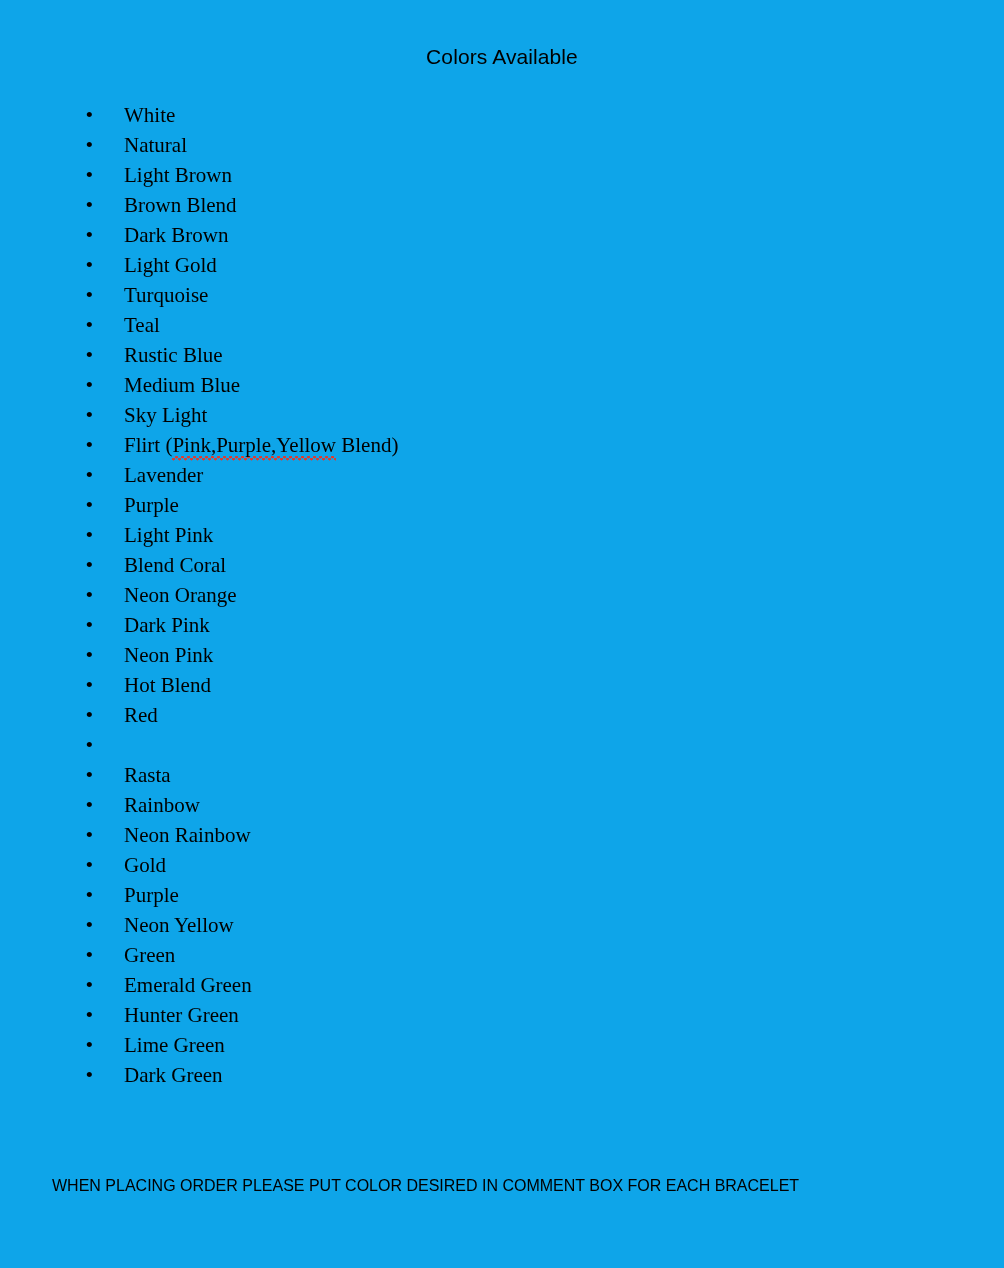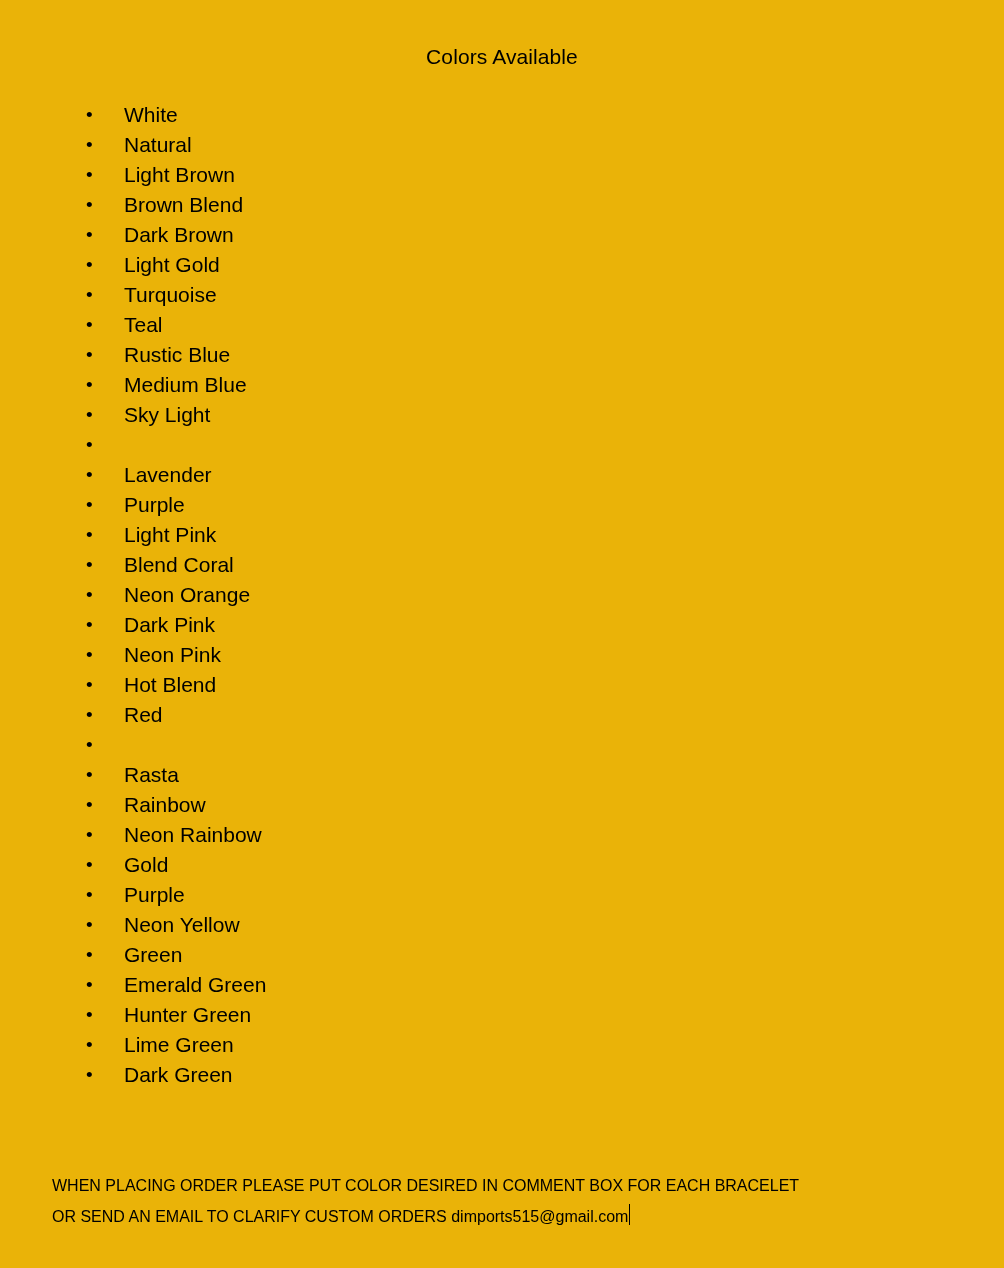--- a/index.html
+++ b/index.html
@@ -13,21 +13,21 @@
     font-family: "Liberation Sans", sans-serif;
     color: #000000;
     position: relative;
     overflow: hidden;
   }
   .page {
     width: 1004px;
     height: 1268px;
     position: relative;
     box-sizing: border-box;
-    background: #eab308;
+    background: #0ea5e9;
   }
   .doc-title {
     text-align: center;
     font-size: 21px;
     line-height: 26px;
     padding-top: 44px;
     letter-spacing: 0.1px;
   }
   .color-list {
     list-style: none;
@@ -45,20 +45,21 @@
   }
   .color-list li .bullet {
     position: absolute;
     left: 86px;
     top: 0;
     font-size: 19px;
     line-height: 30px;
   }
   .item-text {
     display: inline-block;
+    font-family: Liberation Serif, serif;
   }
   .misspell {
     
     background-image:
       radial-gradient(circle at 1.5px 3.2px, #e03a2f 1.2px, rgba(0,0,0,0) 1.4px),
       radial-gradient(circle at 4.5px 1.2px, #e03a2f 1.2px, rgba(0,0,0,0) 1.4px);
     background-size: 6px 5px;
     background-repeat: repeat-x;
     background-position: 0 bottom;
     padding-bottom: 4px;
@@ -95,21 +96,21 @@
       <li><span class="bullet">•</span><span class="item-text">Natural</span></li>
       <li><span class="bullet">•</span><span class="item-text">Light Brown</span></li>
       <li><span class="bullet">•</span><span class="item-text">Brown Blend</span></li>
       <li><span class="bullet">•</span><span class="item-text">Dark Brown</span></li>
       <li><span class="bullet">•</span><span class="item-text">Light Gold</span></li>
       <li><span class="bullet">•</span><span class="item-text">Turquoise</span></li>
       <li><span class="bullet">•</span><span class="item-text">Teal</span></li>
       <li><span class="bullet">•</span><span class="item-text">Rustic Blue</span></li>
       <li><span class="bullet">•</span><span class="item-text">Medium Blue</span></li>
       <li><span class="bullet">•</span><span class="item-text">Sky Light</span></li>
-      <li><span class="bullet">•</span></li>
+      <li><span class="bullet">•</span><span class="item-text"><span>Flirt (</span><span class="misspell">Pink,Purple,Yellow</span><span> Blend)</span></span></li>
       <li><span class="bullet">•</span><span class="item-text">Lavender</span></li>
       <li><span class="bullet">•</span><span class="item-text">Purple</span></li>
       <li><span class="bullet">•</span><span class="item-text">Light Pink</span></li>
       <li><span class="bullet">•</span><span class="item-text">Blend Coral</span></li>
       <li><span class="bullet">•</span><span class="item-text">Neon Orange</span></li>
       <li><span class="bullet">•</span><span class="item-text">Dark Pink</span></li>
       <li><span class="bullet">•</span><span class="item-text">Neon Pink</span></li>
       <li><span class="bullet">•</span><span class="item-text">Hot Blend</span></li>
       <li><span class="bullet">•</span><span class="item-text">Red</span></li>
       <li><span class="bullet">•</span></li>
@@ -121,16 +122,15 @@
       <li><span class="bullet">•</span><span class="item-text">Neon Yellow</span></li>
       <li><span class="bullet">•</span><span class="item-text">Green</span></li>
       <li><span class="bullet">•</span><span class="item-text">Emerald Green</span></li>
       <li><span class="bullet">•</span><span class="item-text">Hunter Green</span></li>
       <li><span class="bullet">•</span><span class="item-text">Lime Green</span></li>
       <li><span class="bullet">•</span><span class="item-text">Dark Green</span></li>
     </ul>
 
   <div class="footer">
     <div class="line">WHEN PLACING ORDER PLEASE PUT COLOR DESIRED IN COMMENT BOX FOR EACH BRACELET</div>
-    <div class="line"><span>OR SEND AN EMAIL TO CLARIFY CUSTOM ORDERS dimports515@gmail.com</span><span class="caret"></span></div>
   </div>
 
 </div>
 
 </body></html>

